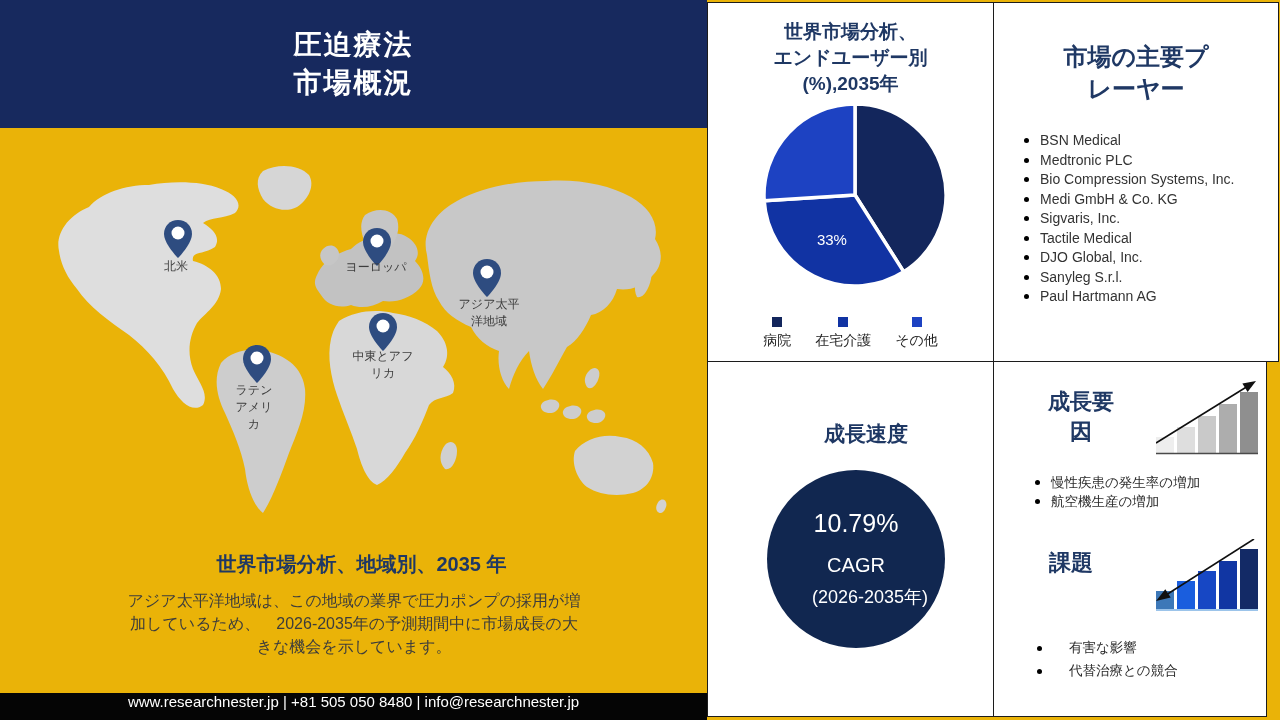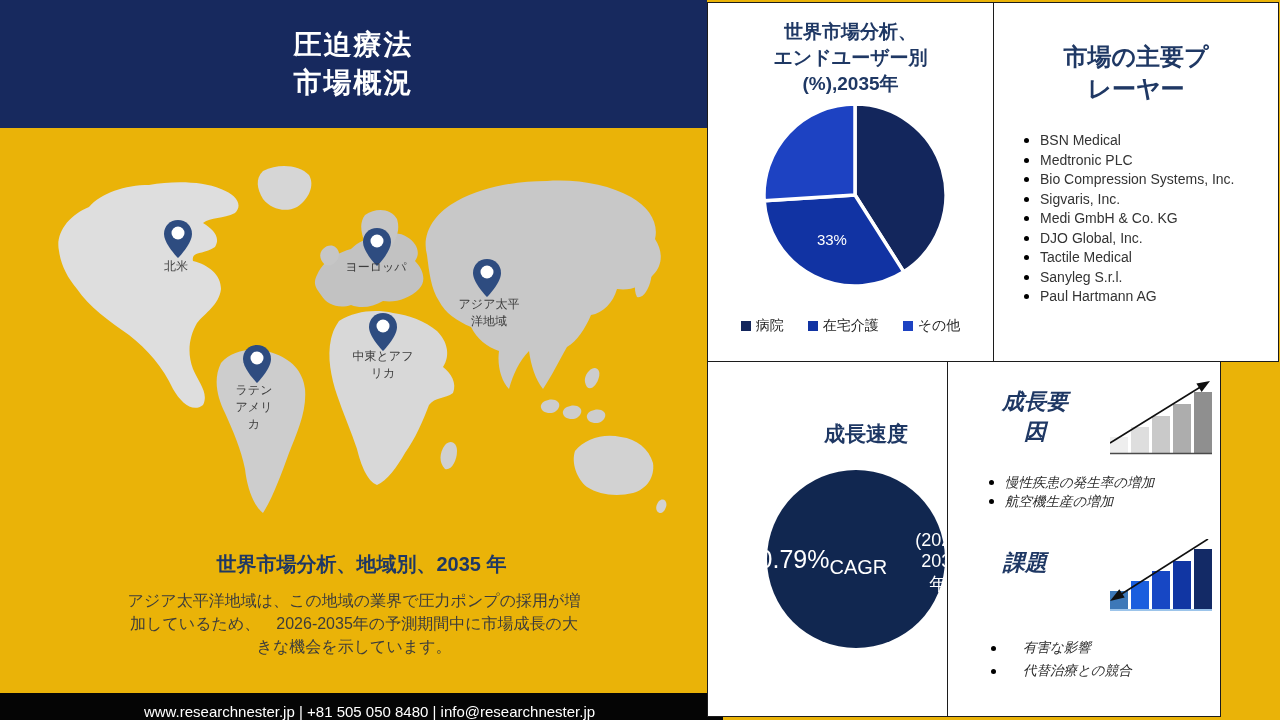--- a/index.html
+++ b/index.html
@@ -13,45 +13,45 @@
   .map-wrap{position:absolute;left:45px;top:155px;width:625px;height:370px;}
   .map-svg{position:absolute;left:0;top:0;}
   .pin{position:absolute;width:30px;height:40px;}
   .pin-label{position:absolute;transform:translateX(-50%);font-size:12px;line-height:17px;
              color:#3d3d3d;text-align:center;white-space:pre-line;}
   .region-heading{position:absolute;left:0;top:543px;width:707px;margin:8px;text-align:center;
                   font-size:20px;font-weight:bold;color:#1f3864;}
   .region-desc{position:absolute;left:74px;top:589px;width:560px;margin:0;text-align:center;
                font-size:16px;line-height:23px;color:#3c3c3c;white-space:pre-line;}
   .footer-bar{position:absolute;left:0;top:693px;width:707px;height:27px;background:#050505;
-              display:flex;align-items:flex-end;justify-content:center;padding-left:16px;}
+              display:flex;align-items:flex-start;justify-content:center;}
   .footer-bar span{color:#ffffff;font-size:15px;}
   
   .box{position:absolute;background:#ffffff;border:1px solid #1c1c1c;box-sizing:border-box;}
   #box-pie{left:707px;top:2px;width:287px;height:360px;}
   #box-players{left:993px;top:2px;width:286px;height:360px;}
   #box-growth{left:707px;top:361px;width:318px;height:356px;}
-  #box-factors{left:947px;top:361px;width:274px;height:356px;font-style:italic;}
+  #box-factors{left:993px;top:361px;width:274px;height:356px;}
   .pie-title{margin:16px 8px 0;text-align:center;font-size:19px;line-height:26px;
              font-weight:bold;color:#1f3864;white-space:pre-line;}
   #pie-svg{position:absolute;left:52px;top:97px;}
   .legend{position:absolute;left:0;right:0;top:314px;display:flex;justify-content:center;
           gap:24px;}
-  .legend-item{display:flex;align-items:center;gap:5px;font-size:14px;color:#1f1f1f;}
+  .legend-item{display:flex;align-items:center;gap:5px;font-size:14px;color:#1f1f1f;flex-direction:column;}
   .legend-marker{width:10px;height:10px;display:inline-block;}
   .players-title{margin:38px 8px 0;text-align:center;font-size:24px;line-height:32px;
                  font-weight:bold;color:#1f3864;white-space:pre-line;}
   .players-list{position:absolute;left:28px;top:128px;margin:0;padding:0;list-style:none;}
   .players-list li{position:relative;padding-left:18px;font-size:14px;line-height:19.5px;color:#333333;}
   .players-list li::before{content:"";position:absolute;left:2px;top:7px;width:5px;height:5px;
                            border-radius:50%;background:#000000;}
   .growth-title{position:absolute;left:0;right:0;top:58px;margin:0;text-align:center;
                 font-size:21px;font-weight:bold;color:#1f3864;}
   .cagr-circle{position:absolute;left:59px;top:108px;width:178px;height:178px;border-radius:50%;
-               background:#112750;color:#ffffff;display:flex;flex-direction:row;
+               background:#112750;color:#ffffff;display:flex;flex-direction:column;
                align-items:center;justify-content:center;text-align:center;}
   .cagr-rate{font-size:25px;}
   .cagr-label{font-size:20px;margin-top:16px;}
   .cagr-period{font-size:18px;margin-top:8px;margin-left:28px;}
   .factors-title{position:absolute;left:36px;top:25px;width:102px;margin:0;text-align:center;
                  font-size:22px;line-height:30px;font-weight:bold;color:#1f3864;white-space:pre-line;}
   .icon-gray{position:absolute;left:162px;top:17px;}
   .icon-blue{position:absolute;left:162px;top:177px;}
   .mini-list{position:absolute;margin:16px;padding:0;list-style:none;}
   .factors-list{left:25px;top:95px;}
@@ -162,24 +162,24 @@
     </div>
   </section>
 
   <section class="box" id="box-players">
     <h3 class="players-title">市場の主要プ
 レーヤー</h3>
     <ul class="players-list">
       <li><span>BSN Medical</span></li>
       <li><span>Medtronic PLC</span></li>
       <li><span>Bio Compression Systems, Inc.</span></li>
+      <li><span>Medi GmbH &amp; Co. KG</span></li>
       <li><span>Sigvaris, Inc.</span></li>
-      <li><span>Medi GmbH &amp; Co. KG</span></li>
+      <li><span>Tactile Medical</span></li>
       <li><span>DJO Global, Inc.</span></li>
-      <li><span>Tactile Medical</span></li>
       <li><span>Sanyleg S.r.l.</span></li>
       <li><span>Paul Hartmann AG</span></li>
     </ul>
   </section>
 
   <section class="box" id="box-growth">
     <h3 class="growth-title">成長速度</h3>
     <div class="cagr-circle">
       <span class="cagr-rate">10.79%</span>
       <span class="cagr-label">CAGR</span>

